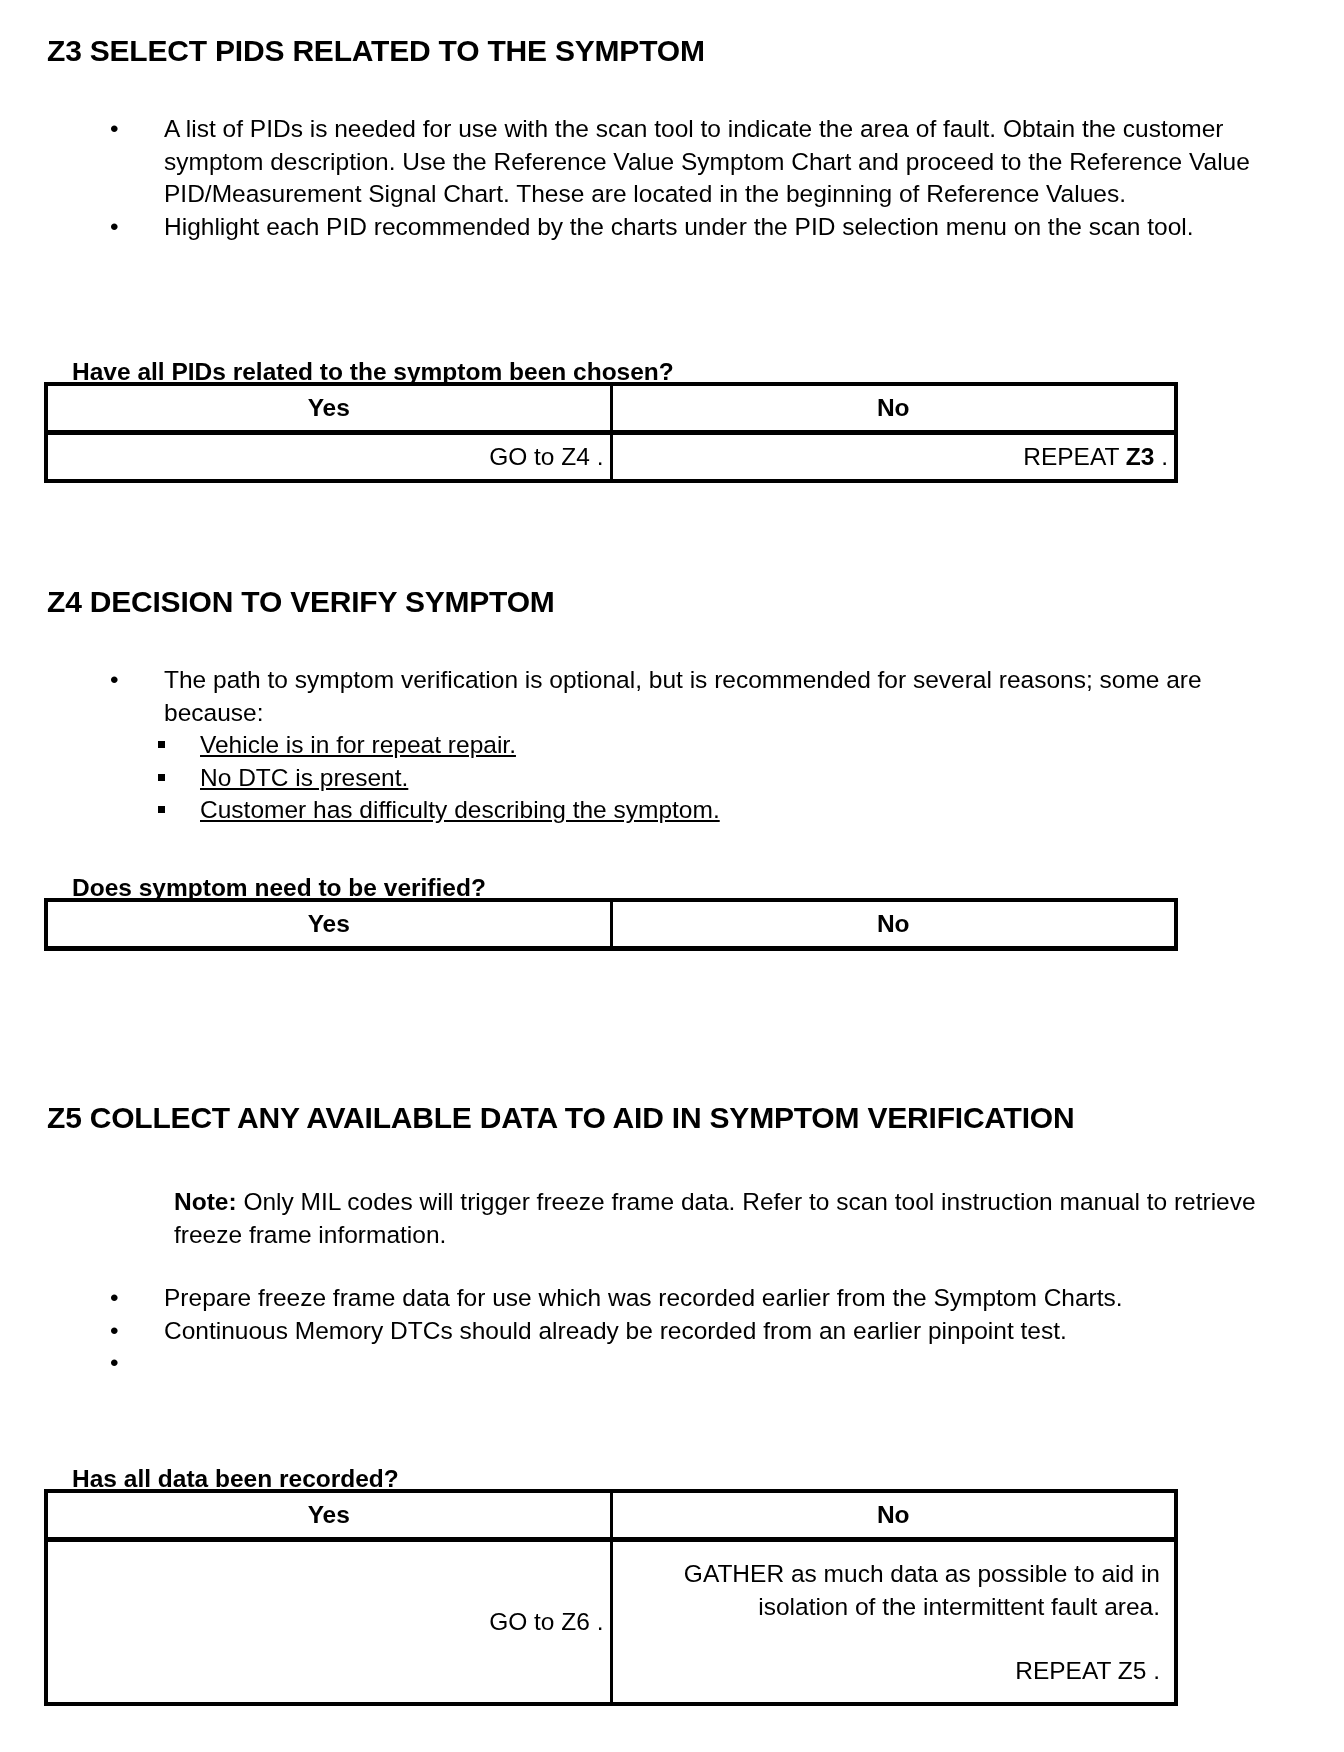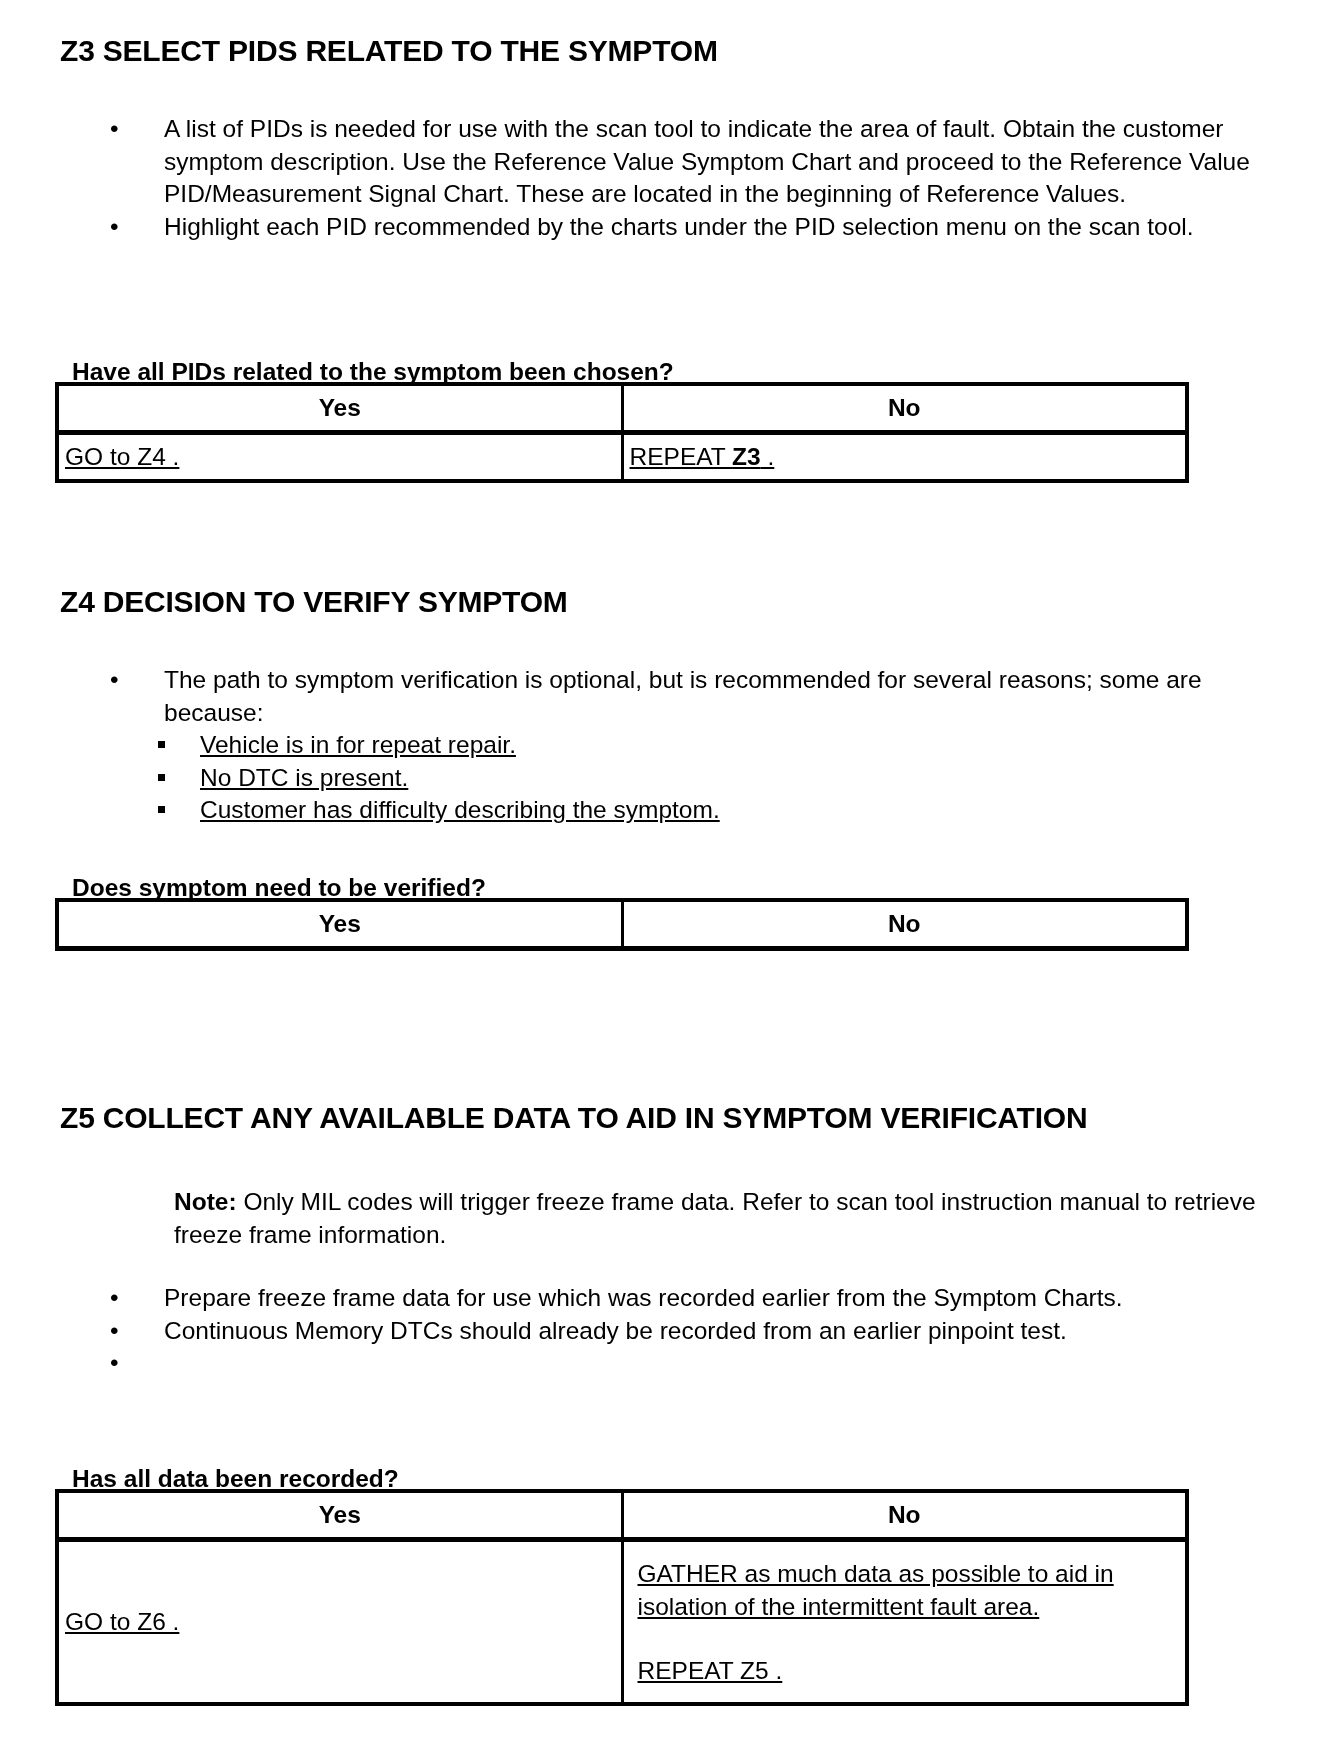--- a/index.html
+++ b/index.html
@@ -1,30 +1,30 @@
 <!DOCTYPE html>
 <html><head>
 <meta charset="utf-8">
 <style>
   html, body { margin:0; padding:0; background:#ffffff; }
   body { width:1344px; height:1752px; position:relative; overflow:hidden;
          font-family:"Liberation Sans", sans-serif; color:#000; }
-  .h { position:absolute; left:60px; font-weight:bold; font-size:30px; margin:0; letter-spacing:-0.2px; }
+  .h { position:absolute; left:47px; font-weight:bold; font-size:30px; margin:0; letter-spacing:-0.2px; }
   .ul { position:absolute; left:100px; width:1180px; margin:0; padding:0; list-style:none; font-size:24.5px; line-height:32.5px; }
   .ul li { position:relative; padding-left:64px; }
   .ul li .b { position:absolute; left:10px; top:0; }
   .sub { list-style:none; margin:0; padding:0;text-decoration:underline; }
   .sub li { padding-left:100px; position:relative; }
   .sub li .sb { position:absolute; left:58px; top:12px; width:7px; height:7px; background:#000; }
   .note { position:absolute; left:165px; width:1120px; font-size:24.5px; line-height:32.5px; margin:9px; }
   .q { position:absolute; left:64px; font-weight:bold; font-size:24.5px; margin:8px; }
-  table { position:absolute; left:55px; width:1134px; border-collapse:collapse; border:4px solid #000; font-size:24.5px; }
+  table { position:absolute; left:44px; width:1134px; border-collapse:collapse; border:4px solid #000; font-size:24.5px; }
   th, td { border:3px solid #000; width:50%; padding:0 6px; }
   th { font-weight:bold; text-align:center; height:44px; border-bottom:5px solid #000; }
-  td { height:44px; vertical-align:middle; text-align:left;text-decoration:underline; }
+  td { height:44px; vertical-align:middle; text-align:right; }
   .cellp { margin:8px; line-height:32.5px; }
 </style>
 </head>
 <body>
 
 <h2 class="h" style="top:34px;">Z3 SELECT PIDS RELATED TO THE SYMPTOM</h2>
 <ul class="ul" style="top:113px;">
   <li><span class="b">•</span><span>A list of PIDs is needed for use with the scan tool to indicate the area of fault. Obtain the customer symptom description. Use the Reference Value Symptom Chart and proceed to the Reference Value PID/Measurement Signal Chart. These are located in the beginning of Reference Values.</span></li>
   <li><span class="b">•</span><span>Highlight each PID recommended by the charts under the PID selection menu on the scan tool.</span></li>
 </ul>

